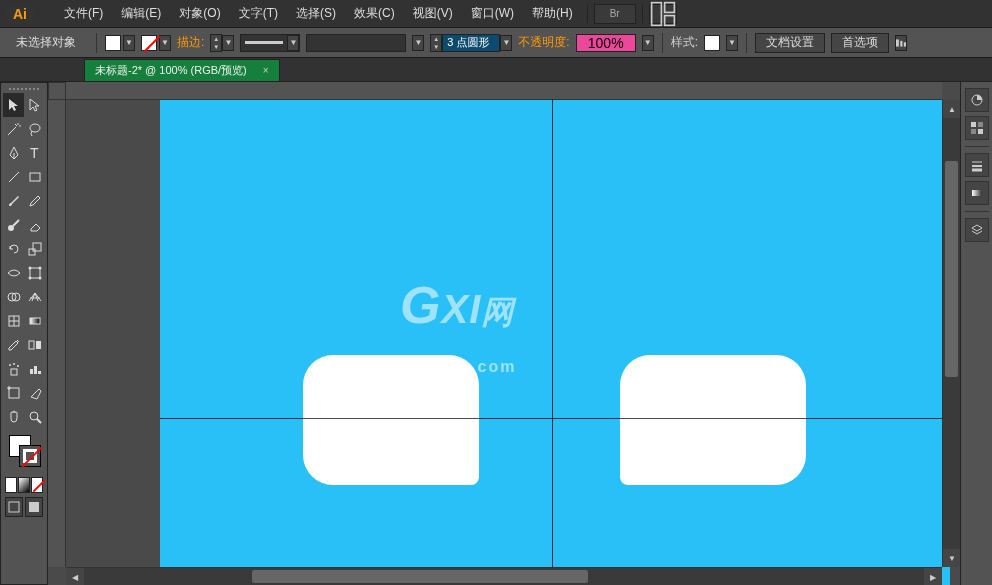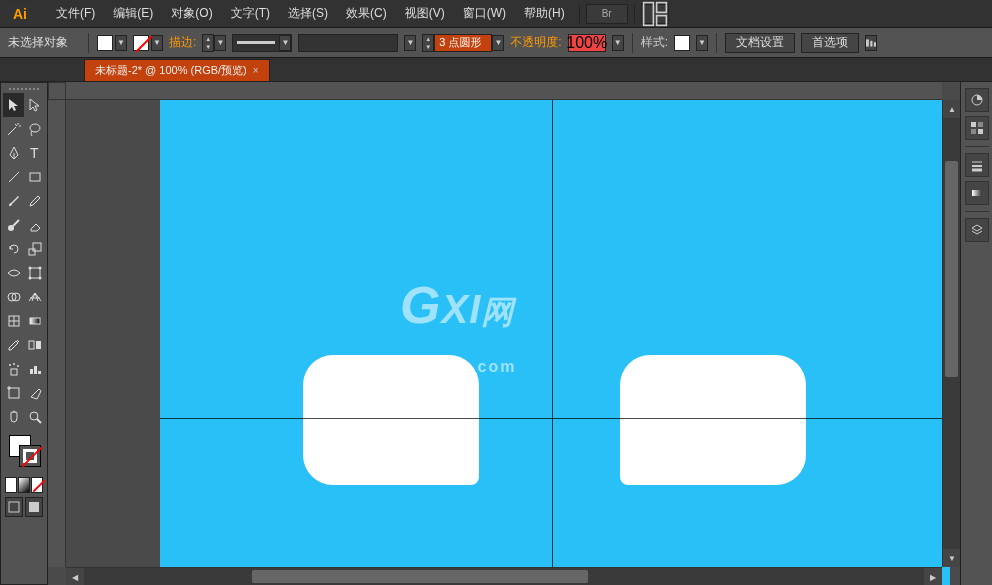--- a/index.html
+++ b/index.html
@@ -1,52 +1,52 @@
 <!DOCTYPE html>
 <html><head>
 <meta charset="utf-8">
 <style>
 * { margin: 0; padding: 0; box-sizing: border-box; font-family: "Microsoft YaHei", sans-serif; }
 body { background: #4a4a4a; width: 992px; height: 585px; overflow: hidden; font-size: 12px; color: #ccc; }
 
 
 .menubar { height: 28px; background: #323232; border-bottom: 1px solid #1a1a1a; display: flex; align-items: center; padding: 0 6px; gap: 2px; }
-.app-logo { width: 28px; height: 20px; background: #333; color: #ff9a00; font-weight: bold; font-size: 14px; display: flex; align-items: center; justify-content: center; border-radius: 2px; margin-right: 12px; }
+.app-logo { width: 28px; height: 20px; background: #333; color: #ff9a00; font-weight: bold; font-size: 14px; display: flex; align-items: center; justify-content: center; border-radius: 2px; margin-right: 20px; }
 .menu-item { padding: 4px 8px; color: #ddd; font-size: 12px; cursor: pointer; }
 .menubar-sep { width: 1px; height: 18px; background: #222; margin: 0 4px; }
 .menubar-btn { width: 42px; height: 20px; background: #3a3a3a; border: 1px solid #222; display: flex; align-items: center; justify-content: center; font-size: 10px; color: #aaa; }
 .menubar-layout { width: 28px; height: 20px; background: #3a3a3a; border: 1px solid #222; display: flex; align-items: center; justify-content: center; }
 
 
-.controlbar { height: 30px; background: #535353; border-bottom: 1px solid #1a1a1a; display: flex; align-items: center; padding: 0 8px; gap: 6px; font-size: 12px; }
+.controlbar { height: 30px; background: #535353; border-bottom: 1px solid #1a1a1a; display: flex; align-items: center; padding: 0 16px; gap: 6px; font-size: 12px; }
 .selection-label { color: #ddd; margin-right: 12px; }
 .swatch-pair { display: flex; gap: 2px; align-items: center; }
 .swatch { width: 16px; height: 16px; border: 1px solid #222; }
 .swatch.white { background: #fff; }
 .swatch.none { background: #fff; position: relative; }
 .swatch.none::after { content: ''; position: absolute; left: -1px; top: 50%; width: 22px; height: 2px; background: red; transform: rotate(-45deg); transform-origin: center; }
 .dropdown-arrow { width: 12px; height: 16px; background: #454545; border: 1px solid #222; display: flex; align-items: center; justify-content: center; font-size: 8px; color: #ccc; }
 .stroke-label { color: #ff9a00; }
 .label-txt { color: #ccc; }
 .dash-select { width: 60px; height: 18px; background: #333; border: 1px solid #222; display: flex; align-items: center; }
 .dash-line { flex: 1; height: 3px; background: #ccc; margin: 0 4px; }
 .brush-select { width: 100px; height: 18px; background: #333; border: 1px solid #222; }
 .stroke-width { display: flex; align-items: center; }
 .stepper { width: 12px; height: 18px; background: #454545; border: 1px solid #222; display: flex; flex-direction: column; }
 .stepper-btn { flex: 1; display: flex; align-items: center; justify-content: center; font-size: 6px; color: #ccc; }
-.stroke-val { width: 58px; height: 18px; background: #c2410c; border: 1px solid #222; color: #fff; font-size: 11px; padding: 0 4px; display: flex; align-items: center; }
+.stroke-val { width: 58px; height: 18px; background: #0c4a6e; border: 1px solid #222; color: #fff; font-size: 11px; padding: 0 4px; display: flex; align-items: center; }
 .opacity-label { color: #ff9a00; text-align: right; }
-.opacity-val { width: 38px; height: 18px; background: #ef4444; color: #000; border: 1px solid #222; font-size: 16px; display: flex; align-items: center; justify-content: center; }
+.opacity-val { width: 60px; height: 18px; background: #ec4899; color: #000; border: 1px solid #222; font-size: 14px; display: flex; align-items: center; justify-content: center; }
 .btn-labeled { height: 20px; background: #454545; border: 1px solid #222; color: #ddd; padding: 0 10px; display: flex; align-items: center; font-size: 12px; }
 .sep-v { width: 1px; height: 20px; background: #333; margin: 0 2px; }
 .style-swatch { width: 16px; height: 16px; background: #fff; border: 1px solid #222; }
 
 
 .tabbar { height: 24px; background: #323232; border-bottom: 1px solid #222; display: flex; align-items: flex-end; padding-left: 84px; }
-.doc-tab { height: 22px; background: #c2410c; border: 1px solid #222; border-bottom: none; padding: 0 10px; display: flex; align-items: center; gap: 6px; color: #eee; font-size: 11px; }
+.doc-tab { height: 22px; background: #15803d; border: 1px solid #222; border-bottom: none; padding: 0 10px; display: flex; align-items: center; gap: 16px; color: #eee; font-size: 11px; }
 .tab-close { font-size: 10px; color: #ccc; cursor: pointer; }
 
 
 .workspace { position: absolute; top: 82px; left: 0; right: 0; bottom: 0; display: flex; }
 .toolbox { width: 48px; background: #535353; border: 1px solid #222; display: flex; flex-direction: column; padding: 2px; }
 .tool-handle { height: 8px; display: flex; align-items: center; justify-content: center; }
 .tool-handle::before { content: ''; width: 30px; height: 2px; background: repeating-linear-gradient(90deg, #888 0 2px, transparent 2px 4px); }
 .tool-row { display: flex; height: 24px; }
 .tool-cell { flex: 1; display: flex; align-items: center; justify-content: center; color: #ddd; font-size: 14px; cursor: pointer; position: relative; }
 .tool-cell.active { background: #2a2a2a; }

